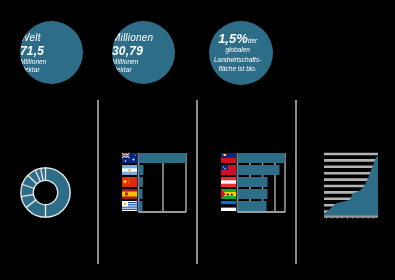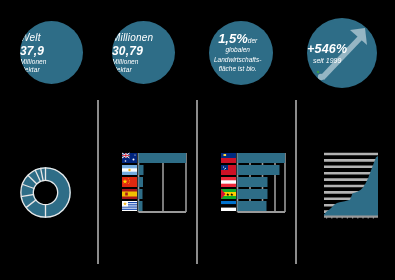--- a/index.html
+++ b/index.html
@@ -124,21 +124,21 @@
 <body>
 
 <div id="stage">
 
   <div class="divider d1"></div>
   <div class="divider d2"></div>
   <div class="divider d3"></div>
 
   <div class="circle c1">
     <div class="c-head">Welt</div>
-    <div class="c-big">37,9</div>
+    <div class="c-big">71,5</div>
     <div class="c-sub">Millionen</div>
     <div class="c-sub">Hektar</div>
   </div>
 
   <div class="chart donut">
     <svg viewBox="0 0 100 100" width="55" height="55">
 
       <path d="M50 50 L50 4 A46 46 0 0 1 50 96 Z" fill="#2e6d87"></path>
 
       <path d="M50 50 L50 96 A46 46 0 0 1 14.5 77.5 Z" fill="#2e6d87"></path>
@@ -287,34 +287,20 @@
 
       <g>
         <rect x="0" y="49" width="15" height="3.3" fill="#0072ce"></rect>
         <rect x="0" y="52.3" width="15" height="3.3" fill="#000000"></rect>
         <rect x="0" y="55.6" width="15" height="3.4" fill="#ffffff"></rect>
       </g>
       <rect x="16.5" y="49" width="29" height="10" fill="#2e6d87"></rect>
     </svg>
   </div>
 
-  <div class="circle c4">
-    <svg class="arrow-svg" viewBox="0 0 70 70">
-      <g fill="#a8c3cf" opacity="0.85">
-        <path d="M13 58 L52 17 L56 21 L17 62 Z"></path>
-        <path d="M58 10 L60 27 L43 12 Z"></path>
-        <circle cx="14" cy="59" r="3.2"></circle>
-      </g>
-      <circle cx="11" cy="54" r="1.3" fill="#3a9a4a"></circle>
-    </svg>
-    <div class="c4-text">
-      <div class="c4-big">+546%</div>
-      <div class="c4-sub">seit 1999</div>
-    </div>
-  </div>
 
   <div class="chart area">
     <svg viewBox="0 0 58 74" width="58" height="74">
 
       <g stroke="#b3b3b3" stroke-width="2.6">
         <line x1="2" y1="4" x2="56" y2="4"></line>
         <line x1="2" y1="10.4" x2="56" y2="10.4"></line>
         <line x1="2" y1="16.8" x2="56" y2="16.8"></line>
         <line x1="2" y1="23.2" x2="56" y2="23.2"></line>
         <line x1="2" y1="29.6" x2="56" y2="29.6"></line>

